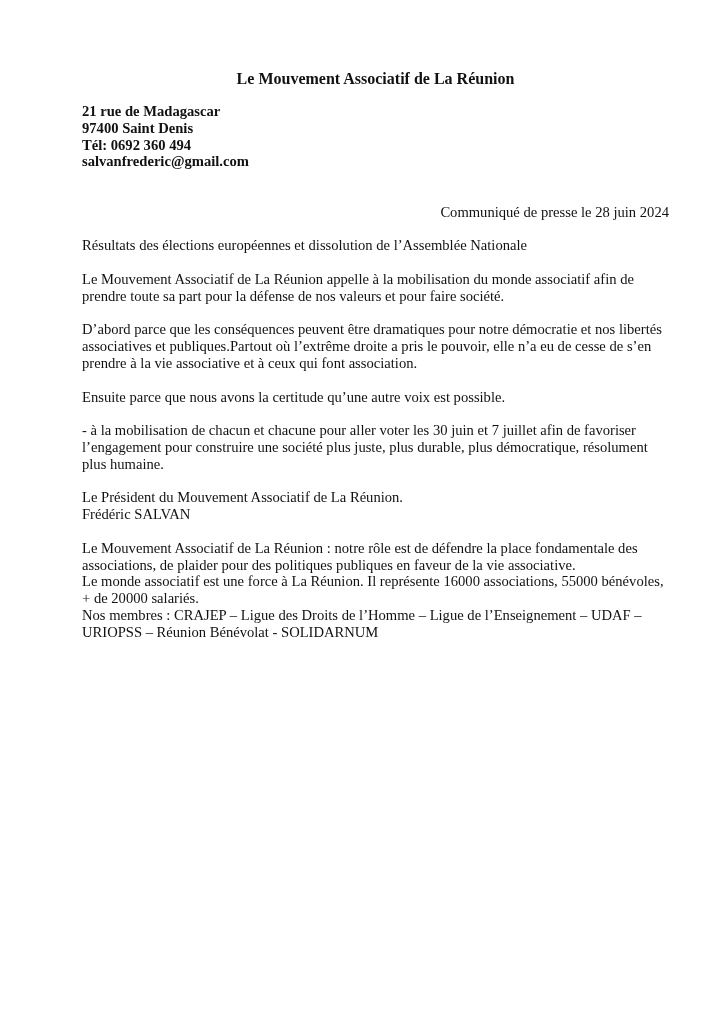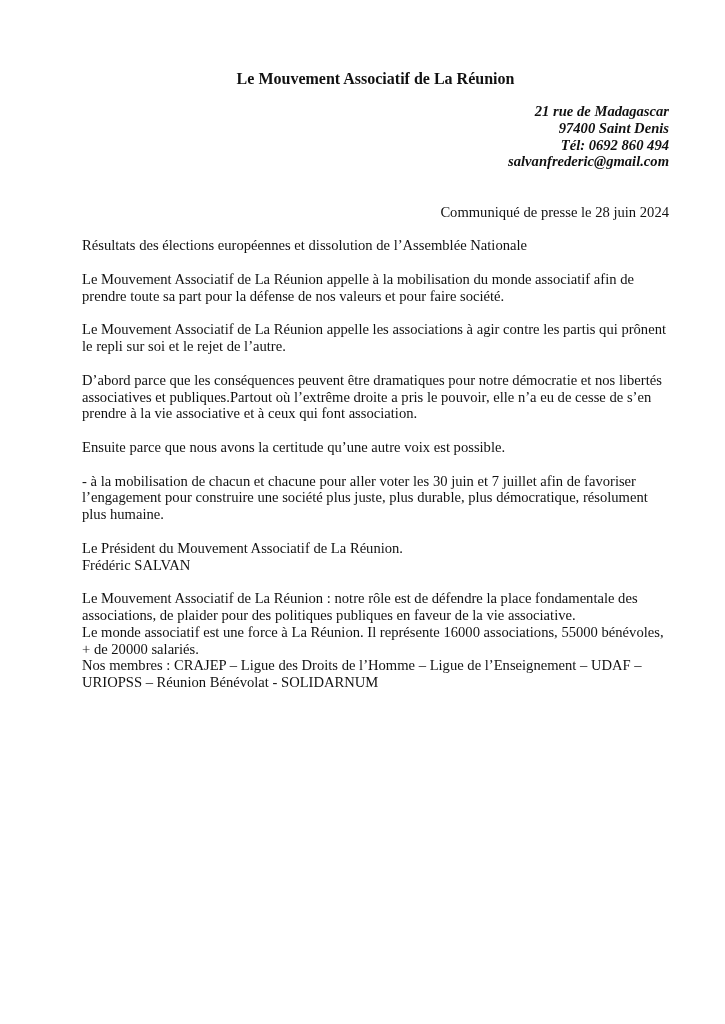--- a/index.html
+++ b/index.html
@@ -22,55 +22,53 @@
   }
   .org-name {
     font-size: 16px;
     line-height: 19px;
     font-weight: bold;
     text-align: center;
     margin-bottom: 15px;
   }
   .address {
     font-weight: bold;
-    text-align: right;
+    text-align: left;
     line-height: 16.8px;
     margin-bottom: 33.6px;
-    font-style: italic;
   }
   .dateline {
     text-align: right;
     margin-bottom: 16.8px;
   }
   .para { margin-bottom: 16.8px; }
   .bold { font-weight: normal; }
   .tight div { margin: 0; }
 </style>
 </head>
 <body>
 
 <div class="page">
 
   <header>
     <h1 class="org-name">Le Mouvement Associatif de La Réunion</h1>
     <div class="address">
       <div>21 rue de Madagascar</div>
       <div>97400 Saint Denis</div>
-      <div>Tél: 0692 860 494</div>
+      <div>Tél: 0692 360 494</div>
       <div>salvanfrederic@gmail.com</div>
     </div>
   </header>
 
   <div class="dateline">Communiqué de presse le 28 juin 2024</div>
 
   <p class="para">Résultats des élections européennes et dissolution de l’Assemblée Nationale</p>
 
   <p class="para bold">Le Mouvement Associatif de La Réunion appelle à la mobilisation du monde associatif afin de prendre toute sa part pour la défense de nos valeurs et pour faire société.</p>
 
-  <p class="para bold">Le Mouvement Associatif de La Réunion appelle les associations à agir contre les partis qui prônent le repli sur soi et le rejet de l’autre.</p>
 
   <p class="para">D’abord parce que les conséquences peuvent être dramatiques pour notre démocratie et nos libertés associatives et publiques.Partout où l’extrême droite a pris le pouvoir, elle n’a eu de cesse de s’en prendre à la vie associative et à ceux qui font association.</p>
 
   <p class="para">Ensuite parce que nous avons la certitude qu’une autre voix est possible.</p>
 
 
 
   <p class="para bold">- à la mobilisation de chacun et chacune pour aller voter les 30 juin et 7 juillet afin de favoriser l’engagement pour construire une société plus juste, plus durable, plus démocratique, résolument plus humaine.</p>
 
   <div class="para tight">

